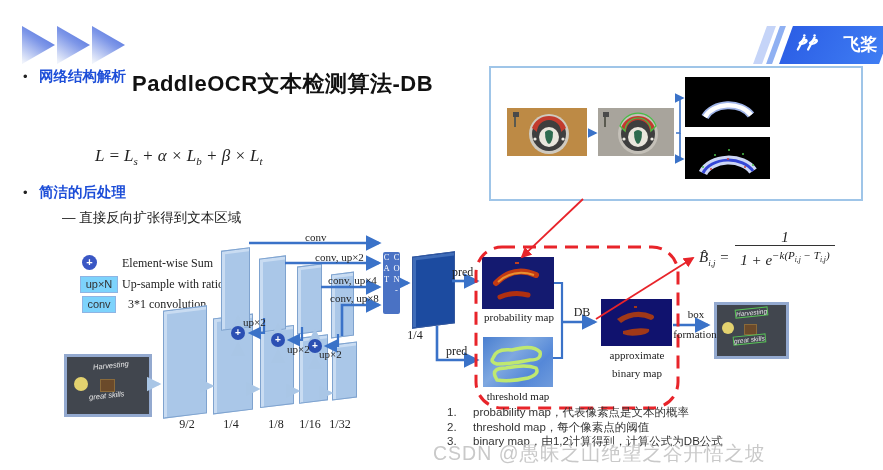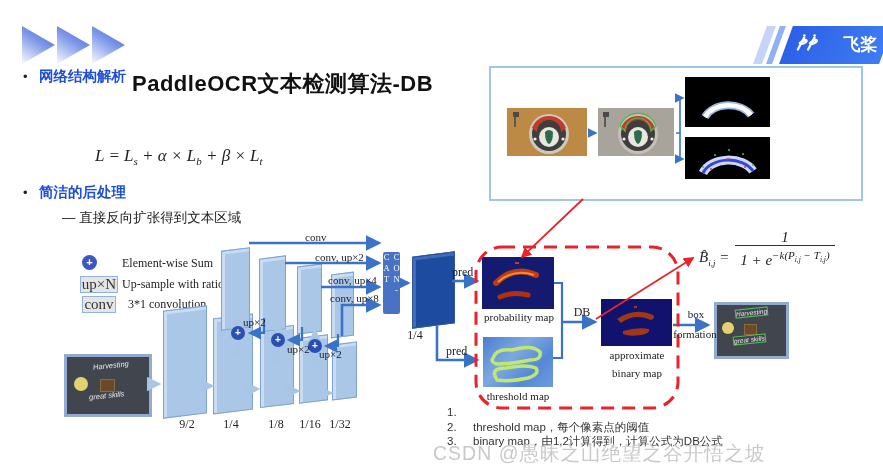--- a/index.html
+++ b/index.html
@@ -30,22 +30,22 @@
   .frac .num{padding:0 4px;line-height:15px;}
   .frac .den{border-top:1.2px solid #333;padding:1px 5px 0 5px;line-height:16px;}
   .frac sup{font-size:11px;}
   .frac sup sub{font-size:7.5px;}
   
   #pipebox{border:2px solid #9fc5e8;background:#fff;}
   .pb-label{font-size:10.5px;color:#222;}
   
   .lg-circle{width:15px;height:15px;border-radius:50%;background:#3a57c4;color:#fff;
              font-size:11px;line-height:15px;text-align:center;font-weight:bold;}
-  .lg-box{border:1.5px solid #8fb4e3;background:#e5e5e5;font-size:15px;color:#333;
-          text-align:center;font-family:Liberation Serif, serif;}
+  .lg-box{border:1.5px solid #8fb4e3;background:#7dd3fc;font-size:11px;color:#333;
+          text-align:center;font-family:Liberation Sans, sans-serif;}
   .lg-txt{font-size:12px;color:#222;font-family:"Liberation Serif",serif;}
   
   .fmap{background:#aac7e8;border:1px solid #7fa3cf;transform:skewY(-7deg);
         box-shadow:inset 3px 3px 0 #c9dcf2;}
   .fmap-dark{background:#1c4ba0;border:1px solid #34589e;transform:skewY(-7deg);
         box-shadow:inset 3px 3px 0 #3f6cb8;}
   .pcircle{width:14px;height:14px;border-radius:50%;background:#2b4fb3;color:#fff;
            font-size:10px;line-height:14px;text-align:center;font-weight:bold;z-index:6;}
   .dlabel{font-size:11px;color:#222;font-family:"Liberation Serif",serif;}
   .dlabel12{font-size:12px;color:#222;font-family:"Liberation Serif",serif;}
@@ -327,20 +327,21 @@
 
     <g stroke="#e8242a" stroke-width="1.8" fill="none">
       <path d="M583 199 L522 257" marker-end="url(#mR)"></path>
       <path d="M596 319 L693 258" marker-end="url(#mR)"></path>
     </g>
   </svg>
 
   <div class="abs" style="left:447px;top:405px;width:430px;z-index:5;">
     <div class="note-row">
       <span class="note-num">1.</span>
+      <span class="nw">probability map，代表像素点是文本的概率</span>
     </div>
     <div class="note-row">
       <span class="note-num">2.</span>
       <span class="nw">threshold map，每个像素点的阈值</span>
     </div>
     <div class="note-row">
       <span class="note-num">3.</span>
       <span class="nw">binary map，由1,2计算得到，计算公式为DB公式</span>
     </div>
   </div>

